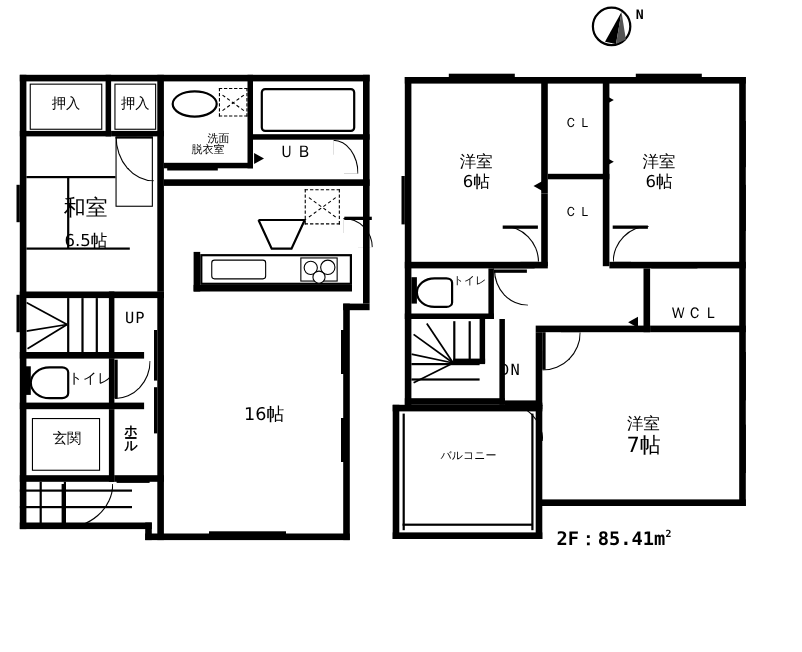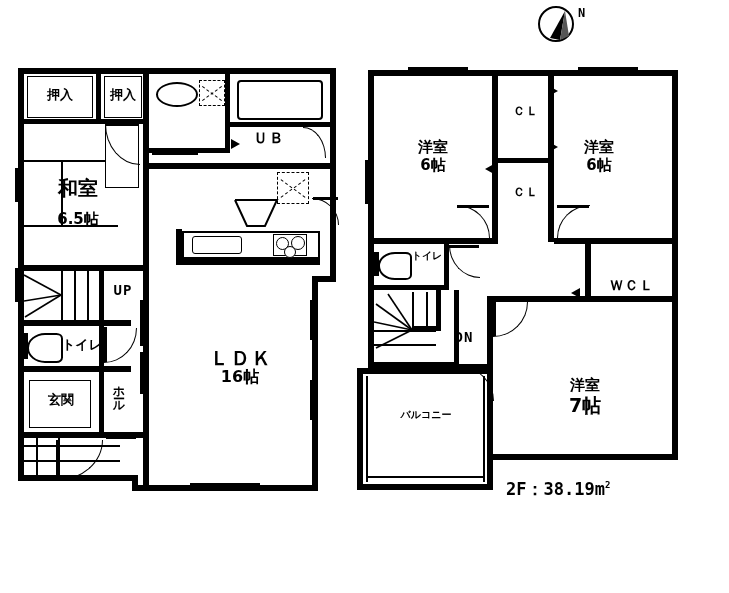--- a/index.html
+++ b/index.html
@@ -8,21 +8,21 @@
     width:729px;height:593px;position:relative;overflow:hidden;
     font-family:"DejaVu Sans","Liberation Sans",sans-serif;
     color:#000;
   }
   #stage{position:absolute;left:0;top:0;width:729px;height:593px;}
 
   
   .wall{position:absolute;background:#000;}
   .thin{position:absolute;background:#000;}
   .lbl{position:absolute;white-space:pre;line-height:1.02;text-align:center;
-       font-weight:bold;color:#000;letter-spacing:0px;}
+       font-weight:normal;color:#000;letter-spacing:0px;}
   .lbl.cjk{font-family:"DejaVu Sans","Liberation Sans",sans-serif;}
   .lbl.lat{font-family:"DejaVu Sans Mono","Liberation Mono",monospace;letter-spacing:1px;}
   .vlbl{position:absolute;writing-mode:vertical-rl;text-orientation:upright;
         font-weight:bold;line-height:1;white-space:pre;}
   .area{position:absolute;font-family:"DejaVu Sans Mono","Liberation Mono",monospace;
         font-weight:bold;font-size:17px;letter-spacing:0px;white-space:nowrap;}
   .area sup{font-size:9px;vertical-align:super;}
 
   
   .obox{position:absolute;background:#fff;border:2px solid #000;box-sizing:border-box;}
@@ -110,20 +110,24 @@
 
     <div class="thin" style="left:15px;top:168px;width:3px;height:34px;"></div>
     <div class="thin" style="left:15px;top:268px;width:3px;height:34px;"></div>
 
     <div class="wall" style="left:18px;top:265px;width:131px;height:6px;"></div>
 
     <div class="wall" style="left:225px;top:68px;width:5px;height:85px;"></div>
     <div class="wall" style="left:149px;top:148px;width:81px;height:5px;"></div>
     <div class="ellipse" style="left:156px;top:82px;width:38px;height:21px;"></div>
     <div class="xmark" style="left:199px;top:80px;width:26px;height:26px;"></div>
+    <div class="lbl cjk" style="left:152px;top:112px;width:74px;font-size:10px;">
+      <span>洗面
+脱衣室</span>
+    </div>
     <div class="thin" style="left:152px;top:151px;width:46px;height:4px;"></div>
 
     <div class="obox" style="left:237px;top:80px;width:86px;height:40px;border-radius:4px;"></div>
     <div class="wall" style="left:230px;top:122px;width:106px;height:5px;"></div>
     <div class="wall" style="left:149px;top:163px;width:187px;height:6px;"></div>
     <div class="lbl lat" style="left:244px;top:131px;width:50px;font-size:15px;">ＵＢ</div>
     <div class="tri-r" style="left:231px;top:139px;"></div>
     <div class="swing sw-tr" style="left:303px;top:127px;width:22px;height:30px;"></div>
 
     <div class="xmark" style="left:277px;top:172px;width:32px;height:32px;"></div>
@@ -136,21 +140,20 @@
 
     <div class="wall" style="left:176px;top:229px;width:6px;height:36px;"></div>
     <div class="obox" style="left:182px;top:231px;width:138px;height:28px;"></div>
     <div class="obox1" style="left:192px;top:236px;width:50px;height:18px;border-radius:3px;"></div>
     <div class="obox1" style="left:273px;top:234px;width:34px;height:22px;"></div>
     <div class="sinkring" style="left:276px;top:237px;width:11px;height:11px;"></div>
     <div class="sinkring" style="left:291px;top:236px;width:12px;height:12px;"></div>
     <div class="sinkring" style="left:284px;top:246px;width:10px;height:10px;"></div>
     <div class="wall" style="left:176px;top:259px;width:144px;height:6px;"></div>
 
-    <div class="lbl lat" style="left:186px;top:348px;width:110px;font-size:20px;">ＬＤＫ</div>
     <div class="lbl cjk" style="left:190px;top:369px;width:100px;font-size:16px;">16帖</div>
 
     <div class="thin" style="left:310px;top:300px;width:3px;height:40px;"></div>
     <div class="thin" style="left:310px;top:380px;width:3px;height:40px;"></div>
     <div class="thin" style="left:190px;top:483px;width:70px;height:3px;"></div>
 
     <div class="wall" style="left:143px;top:265px;width:6px;height:226px;"></div>
     <div class="thin" style="left:140px;top:300px;width:3px;height:46px;"></div>
     <div class="thin" style="left:140px;top:352px;width:3px;height:42px;"></div>
 
@@ -279,17 +282,17 @@
     <div class="lbl cjk" style="left:556px;top:378px;width:58px;font-size:15px;">洋室</div>
     <div class="lbl cjk" style="left:556px;top:396px;width:58px;font-size:19px;">7帖</div>
     <div class="thin" style="left:675px;top:320px;width:3px;height:44px;"></div>
     <div class="thin" style="left:675px;top:386px;width:3px;height:44px;"></div>
     <div class="thin" style="left:530px;top:457px;width:58px;height:3px;"></div>
     <div class="thin" style="left:604px;top:457px;width:58px;height:3px;"></div>
 
     <div class="lbl cjk" style="left:378px;top:410px;width:96px;font-size:10px;">バルコニー</div>
 
     <div class="area" style="left:506px;top:478px;">
-      <span>2F：38.19m</span><sup>2</sup>
+      <span>2F：85.41m</span><sup>2</sup>
     </div>
   </div>
 
 </div>
 
 </body></html>

